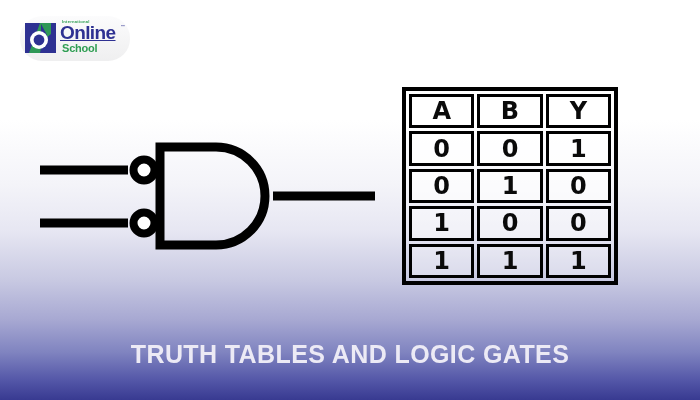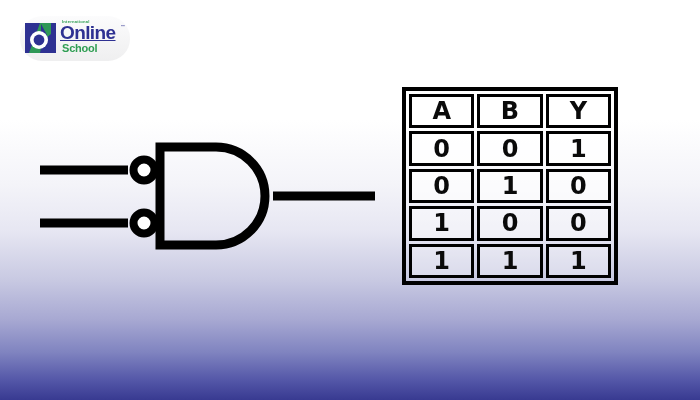--- a/index.html
+++ b/index.html
@@ -227,14 +227,15 @@
     </div>
 
     <div class="tt-row tt-row-4">
       <div class="tt-cell">1</div>
       <div class="tt-cell">1</div>
       <div class="tt-cell">1</div>
     </div>
 
   </div>
 
+  <div id="banner-title">TRUTH TABLES AND LOGIC GATES</div>
 
 </div>
 
 </body></html>

